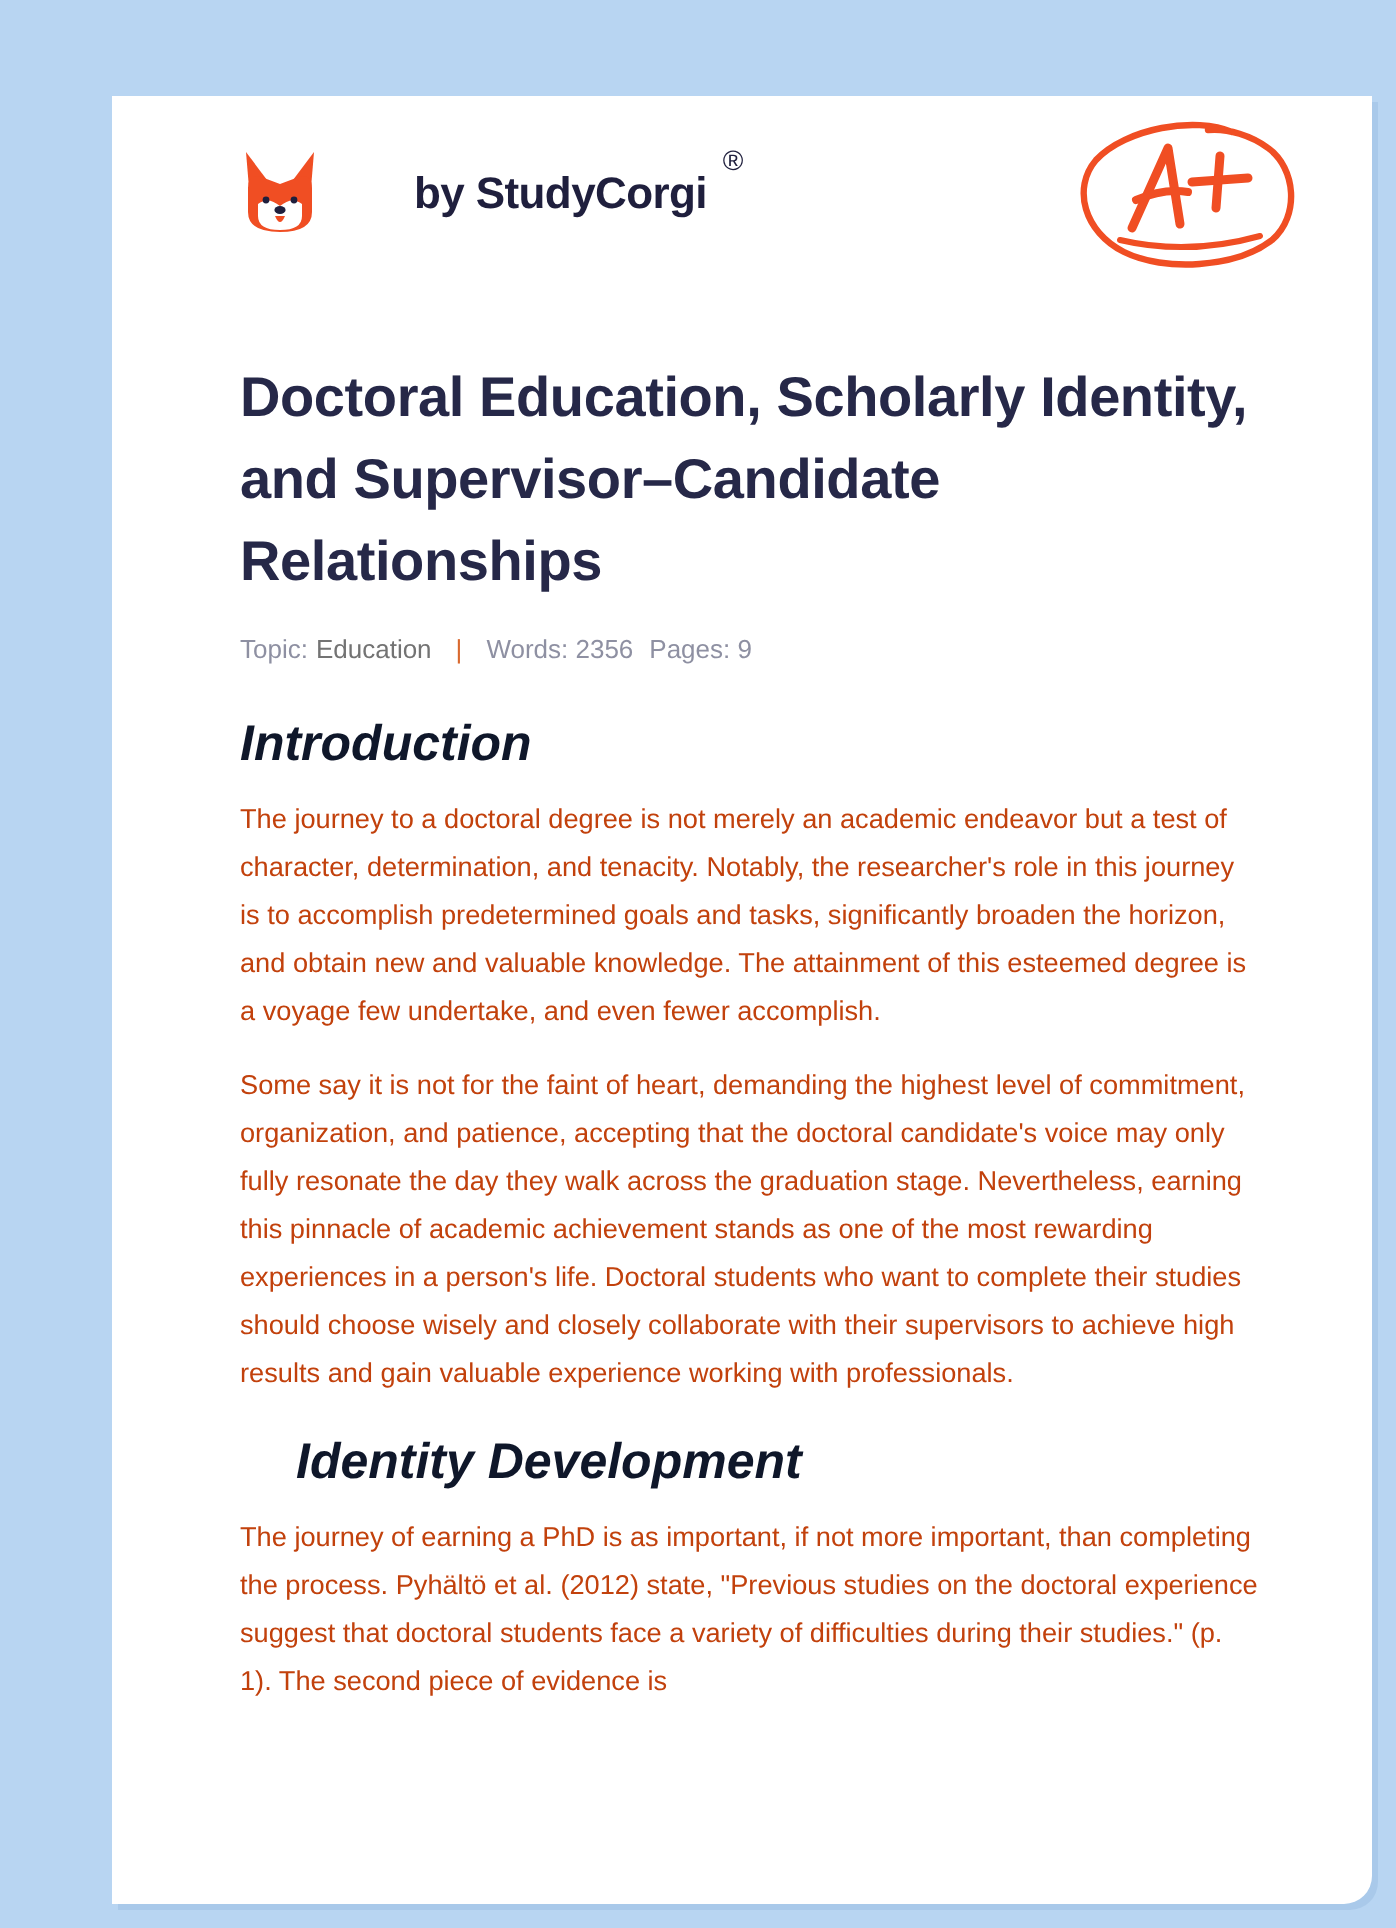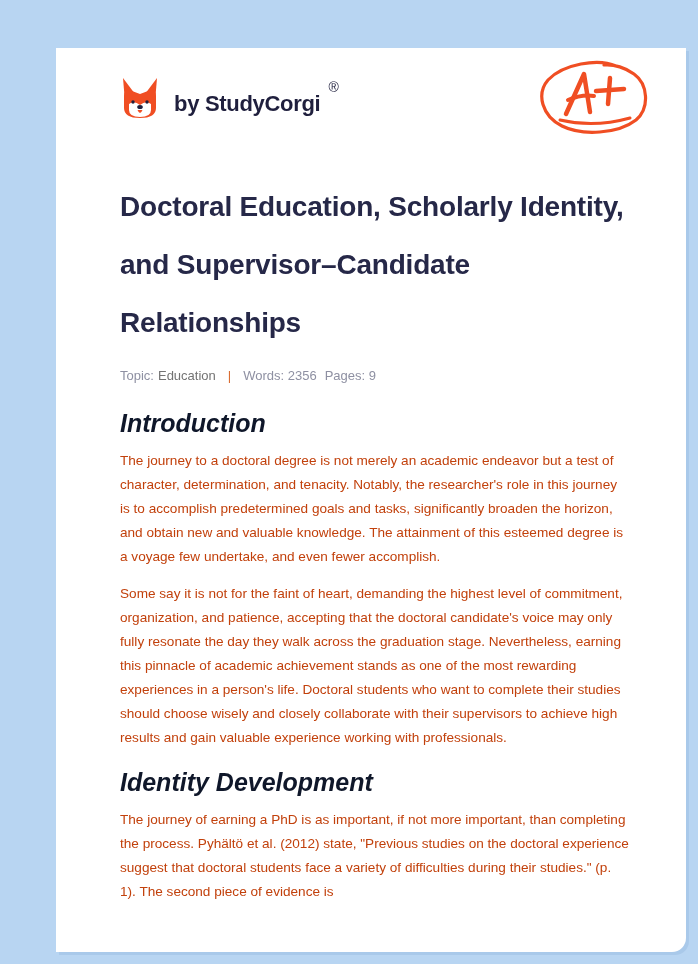--- a/index.html
+++ b/index.html
@@ -24,21 +24,21 @@
     border-radius: 0 0 14px 0;
     box-shadow: 3px 3px 0 #a9c9ea;
     overflow: hidden;
   }
   .header {
     position: absolute;
     left: 64px;
     top: 26px;
     height: 50px;
     display: flex;
-    align-items: center;
+    gap: 33px;
   }
   .logo-icon {
     width: 40px;
     height: 46px;
     display: block;
   }
   .brand {
     margin-left: 14px;
     margin-top: 10px;
     font-size: 22px;
@@ -64,21 +64,21 @@
   }
   .content {
     position: absolute;
     left: 64px;
     top: 130px;
     width: 510px;
   }
   h1 {
     margin: 0;
     font-size: 28px;
-    line-height: 58px;
+    line-height: 41px;
     font-weight: 700;
     color: #262848;
     letter-spacing: -0.2px;
   }
   .meta {
     margin-top: 16px;
     font-size: 13px;
     color: #8e90a2;
     display: flex;
     align-items: center;
@@ -98,20 +98,21 @@
   h2 {
     margin: 27px 0 0 0;
     font-size: 25px;
     line-height: 26px;
     font-weight: 700;
     color: #0f172a;
     font-style: italic;
   }
   h2.second {
     margin-top: 19px;
+    margin-left: 28px;
   }
   p {
     margin: 13px 0 0 0;
     font-size: 13.6px;
     line-height: 24px;
     color: #c2410c;
   }
   p.follow {
     margin-top: 13px;
   }

